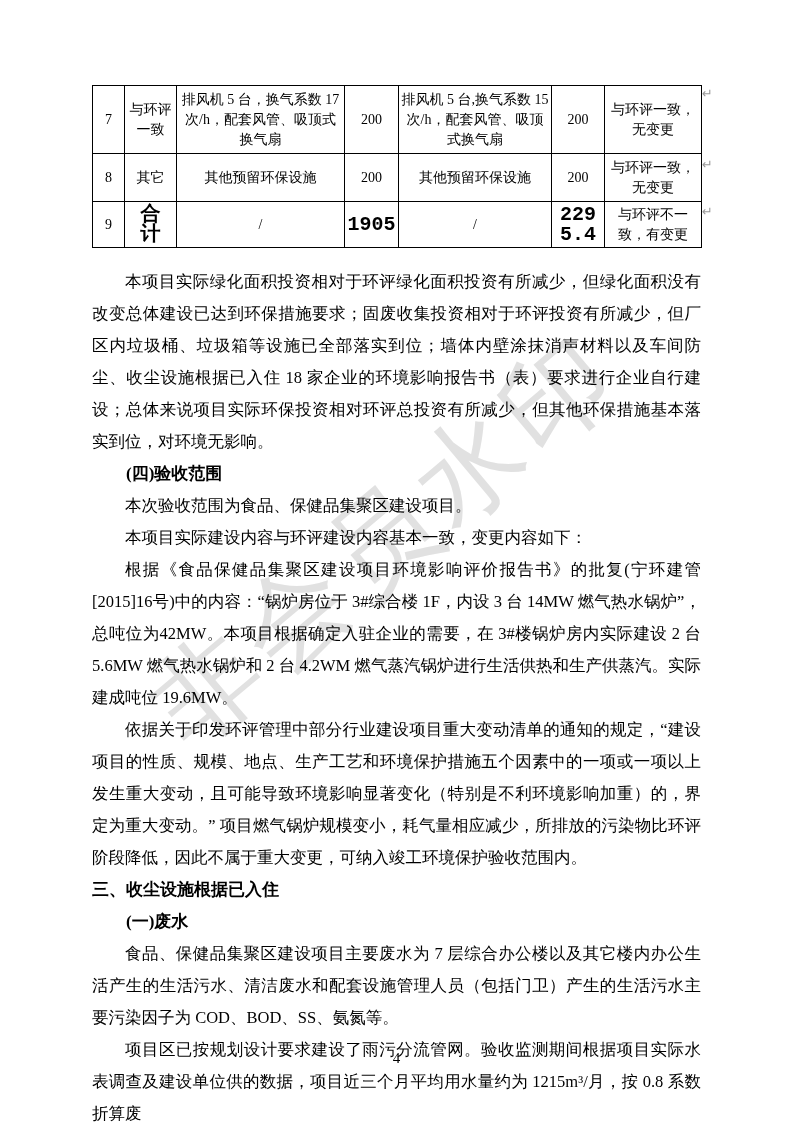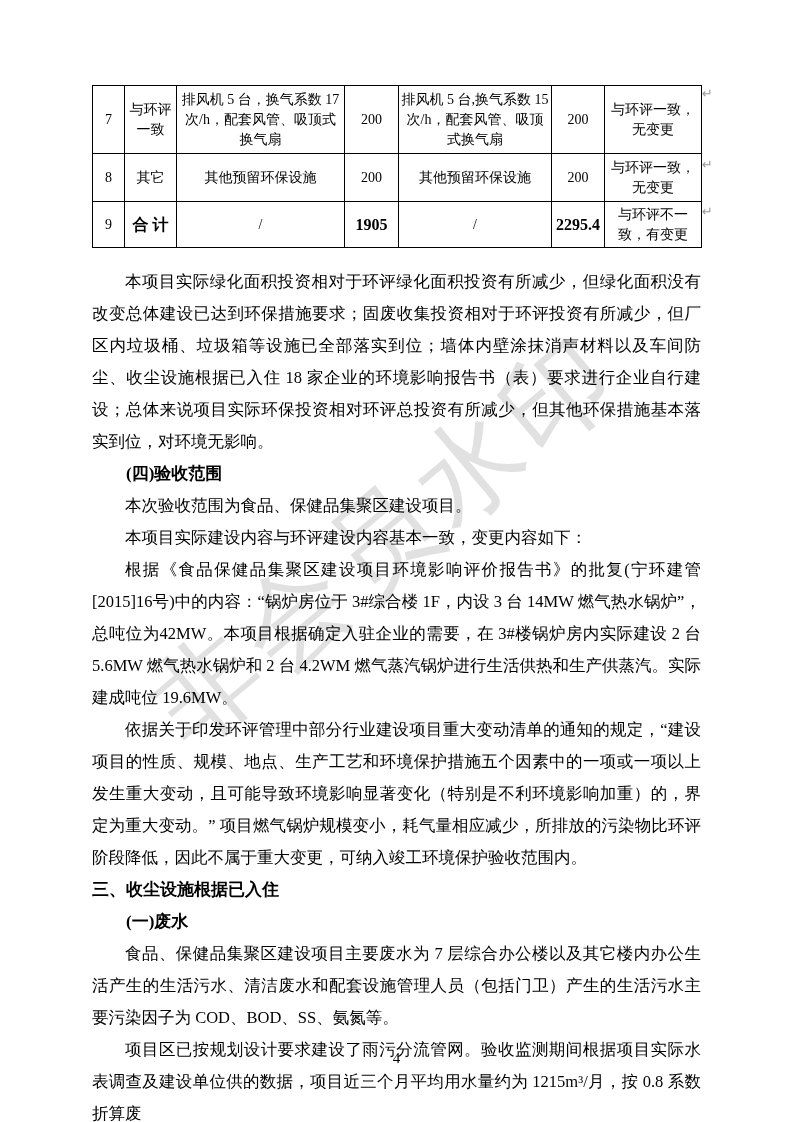--- a/index.html
+++ b/index.html
@@ -39,21 +39,21 @@
   }
   table.epc-table td {
     border:1px solid #000;
     padding:1px 2px;
     vertical-align:middle;
     word-break:break-all;
   }
   tr.r7 { height:68px; }
   tr.r8 { height:48px; }
   tr.r9 { height:46px; }
-  td.b { font-weight:bold; font-size:16px; }
+  td.b { font-weight:bold; font-size:20px;font-family:Liberation Mono, monospace; }
   .pmark {
     position:absolute;
     left:702px;
     z-index:1;
     color:#999;
     font-size:13px;
     font-family:"DejaVu Sans",sans-serif;
   }
   .pm1 { top:86px; }
   .pm2 { top:157px; }

